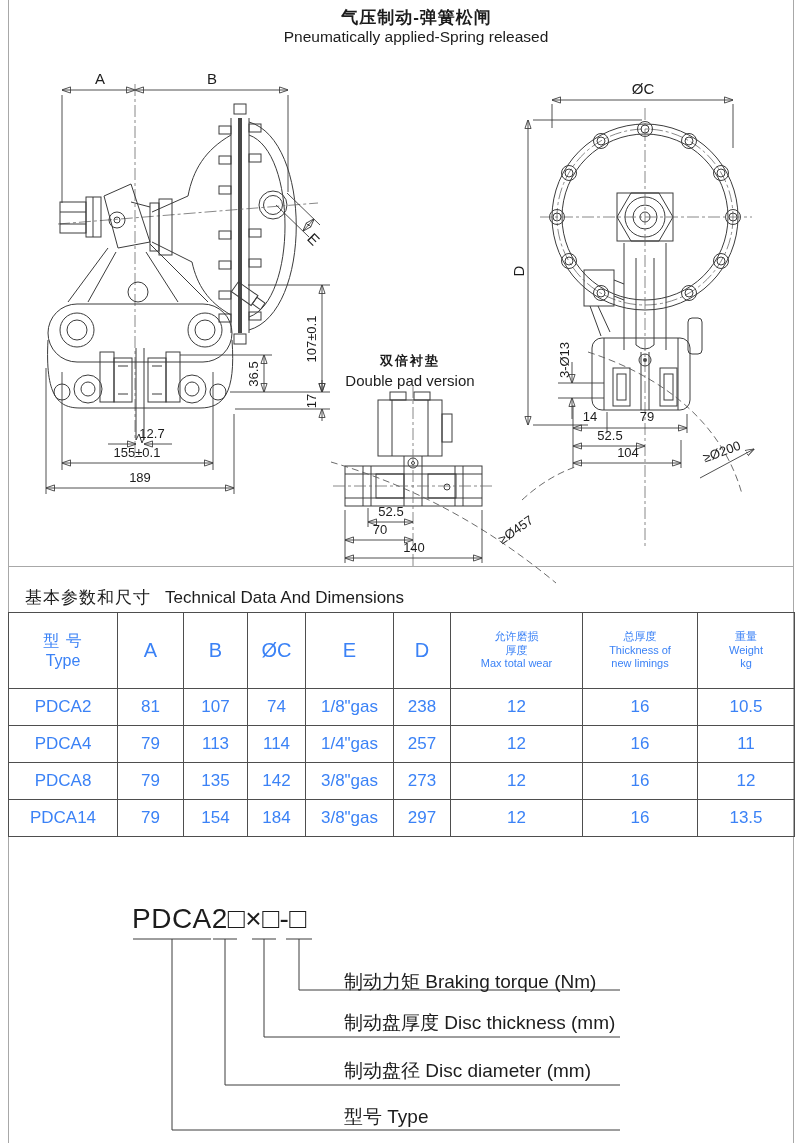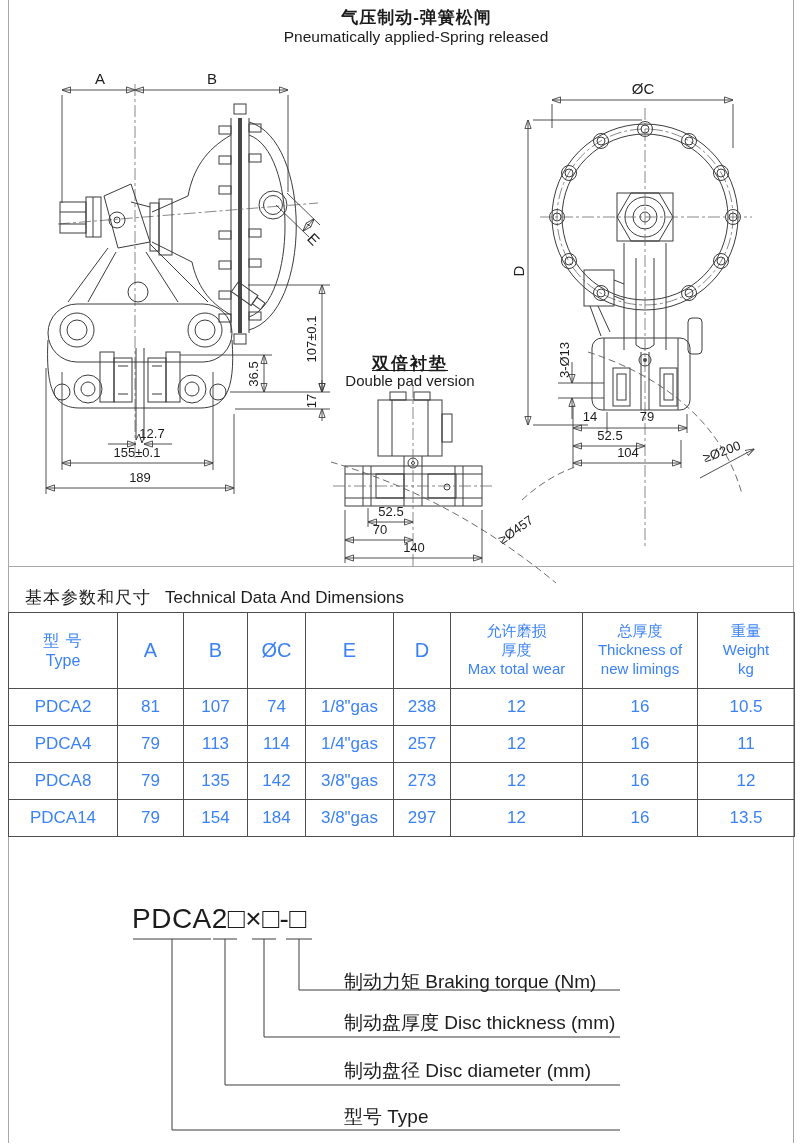--- a/index.html
+++ b/index.html
@@ -13,35 +13,35 @@
   #art{position:absolute;left:0;top:0;width:800px;height:1148px;}
   #art line,#art path,#art rect,#art circle,#art polygon{stroke:#3c3c3c;fill:none;stroke-width:1;}
   #art .cl{stroke-dasharray:12 3 3 3;stroke-width:.8;stroke:#6a6a6a;}
   #art .dsh{stroke-dasharray:7 4;stroke-width:.9;stroke:#5a5a5a;}
   #art .dl{stroke-width:.9;stroke:#3c3c3c;}
   #art .bd{stroke:#a8a8a8;}
   #art .dk{fill:#474747;stroke:none;}
   #art text{fill:#1c1c1c;stroke:none;font-family:"Liberation Sans",sans-serif;font-size:13px;}
   #art text.lbl{font-size:15px;}
   
-  .dp-zh{top:352px;left:340px;width:140px;text-align:center;font-size:17px;font-weight:bold;letter-spacing:2px;text-decoration:underline;}
+  .dp-zh{top:352px;left:340px;width:140px;text-align:center;font-size:13px;font-weight:bold;letter-spacing:2px;}
   .dp-en{top:372px;left:330px;width:160px;text-align:center;font-size:15px;}
   
   .section-title{top:586px;left:25px;font-size:17px;}
   .section-title .zh{letter-spacing:1px;margin-right:14px;}
   
   table.spec{position:absolute;left:8px;top:612px;width:786px;border-collapse:collapse;table-layout:fixed;
              font-size:17px;color:#3b82f6;}
   table.spec th,table.spec td{border:1px solid #4e4e4e;text-align:center;vertical-align:middle;
              font-weight:normal;padding:0;}
   table.spec thead tr{height:76px;}
   table.spec tbody tr{height:37px;}
   table.spec .h-zh{font-size:16px;letter-spacing:1px;}
   table.spec .h-en{font-size:16px;}
-  table.spec .h-sm{font-size:15px;line-height:1.25;}
+  table.spec .h-sm{font-size:11px;line-height:1.25;}
   table.spec .h-big{font-size:20px;}
   
   .om-title{top:856px;left:0;right:0;text-align:center;font-size:26px;letter-spacing:1px;}
   .om-code{top:903px;left:132px;font-size:28px;letter-spacing:.5px;}
   .om-label{font-size:19px;white-space:nowrap;}
   .om-l1{top:958px;left:344px;margin-top:11px;}
   .om-l2{top:1010px;left:344px;}
   .om-l3{top:1058px;left:344px;}
   .om-l4{top:1104px;left:344px;}
 </style>

